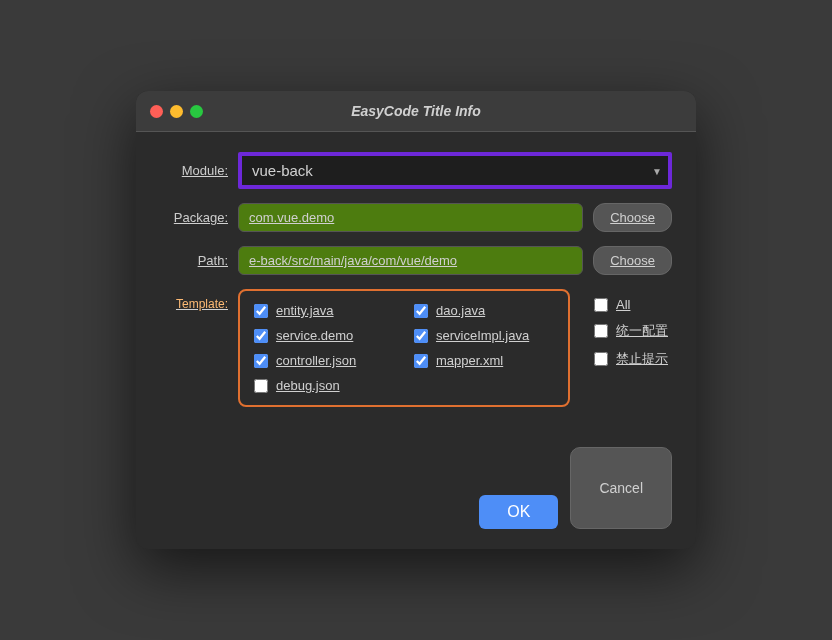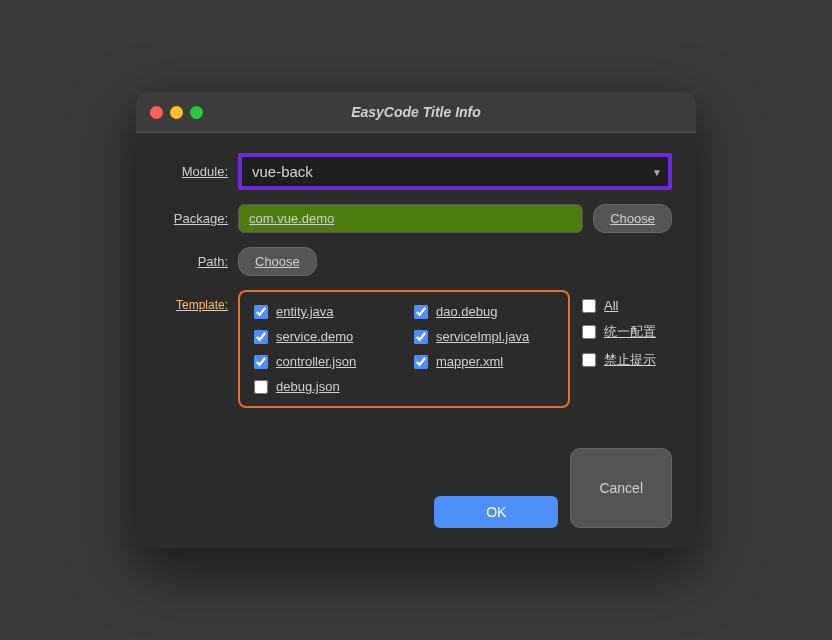--- a/index.html
+++ b/index.html
@@ -187,42 +187,43 @@
       padding-top: 8px;
       min-width: 90px;
     }
 
     .right-check-item {
       display: flex;
       align-items: center;
       gap: 8px;
       font-size: 13px;
       color: #d0d0d0;
+      margin-left: 12px;
     }
 
     .right-check-item input[type=checkbox] {
       width: 14px;
       height: 14px;
       cursor: pointer;
     }
 
     .dialog-footer {
       display: flex;
       justify-content: flex-end;
       gap: 12px;
       padding: 16px 24px 20px;
     }
 
     .btn-ok {
       background: #4e8ef7;
       border: none;
       border-radius: 6px;
       color: #fff;
-      font-size: 14px;
-      padding: 8px 52px;
+      font-size: 16px;
+      padding: 8px 28px;
       cursor: pointer;
       font-weight: 500;
       margin-top: 48px;
     }
 
     .btn-cancel {
       background: #555;
       border: 1px solid #666;
       border-radius: 10px;
       color: #d0d0d0;
@@ -256,35 +257,36 @@
     </div>
 
     <div class="form-row">
       <label class="form-label">Package:</label>
       <input class="form-input" type="text" value="com.vue.demo" style="">
       <button class="choose-btn">Choose</button>
     </div>
 
     <div class="form-row">
       <label class="form-label">Path:</label>
+      <input class="form-input" type="text" value="e-back/src/main/java/com/vue/demo" style="">
       <button class="choose-btn">Choose</button>
     </div>
 
     <div class="template-row">
       <span class="template-label">Template:</span>
       <div class="template-inner">
 
         <div class="checkboxes-panel">
           <div class="check-item">
             <input type="checkbox" id="cb-entity" checked="" style="">
             <label for="cb-entity">entity.java</label>
           </div>
           <div class="check-item">
             <input type="checkbox" id="cb-dao" checked="" style="">
-            <label for="cb-dao">dao.debug</label>
+            <label for="cb-dao">dao.java</label>
           </div>
           <div class="check-item">
             <input type="checkbox" id="cb-service" checked="" style="">
             <label for="cb-service">service.demo</label>
           </div>
           <div class="check-item">
             <input type="checkbox" id="cb-serviceimpl" checked="" style="">
             <label for="cb-serviceimpl">serviceImpl.java</label>
           </div>
           <div class="check-item">

